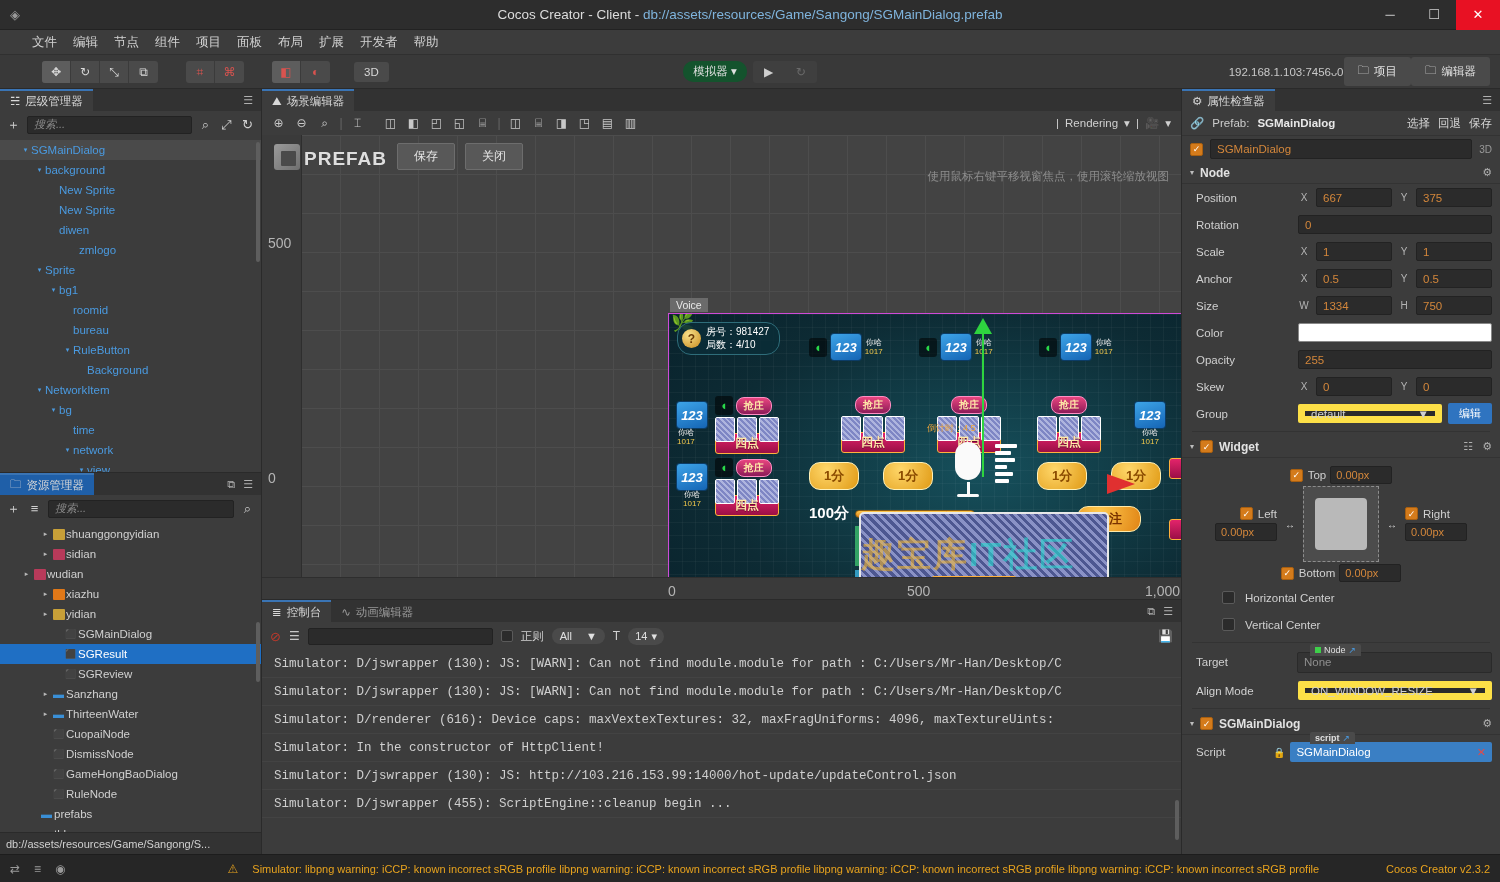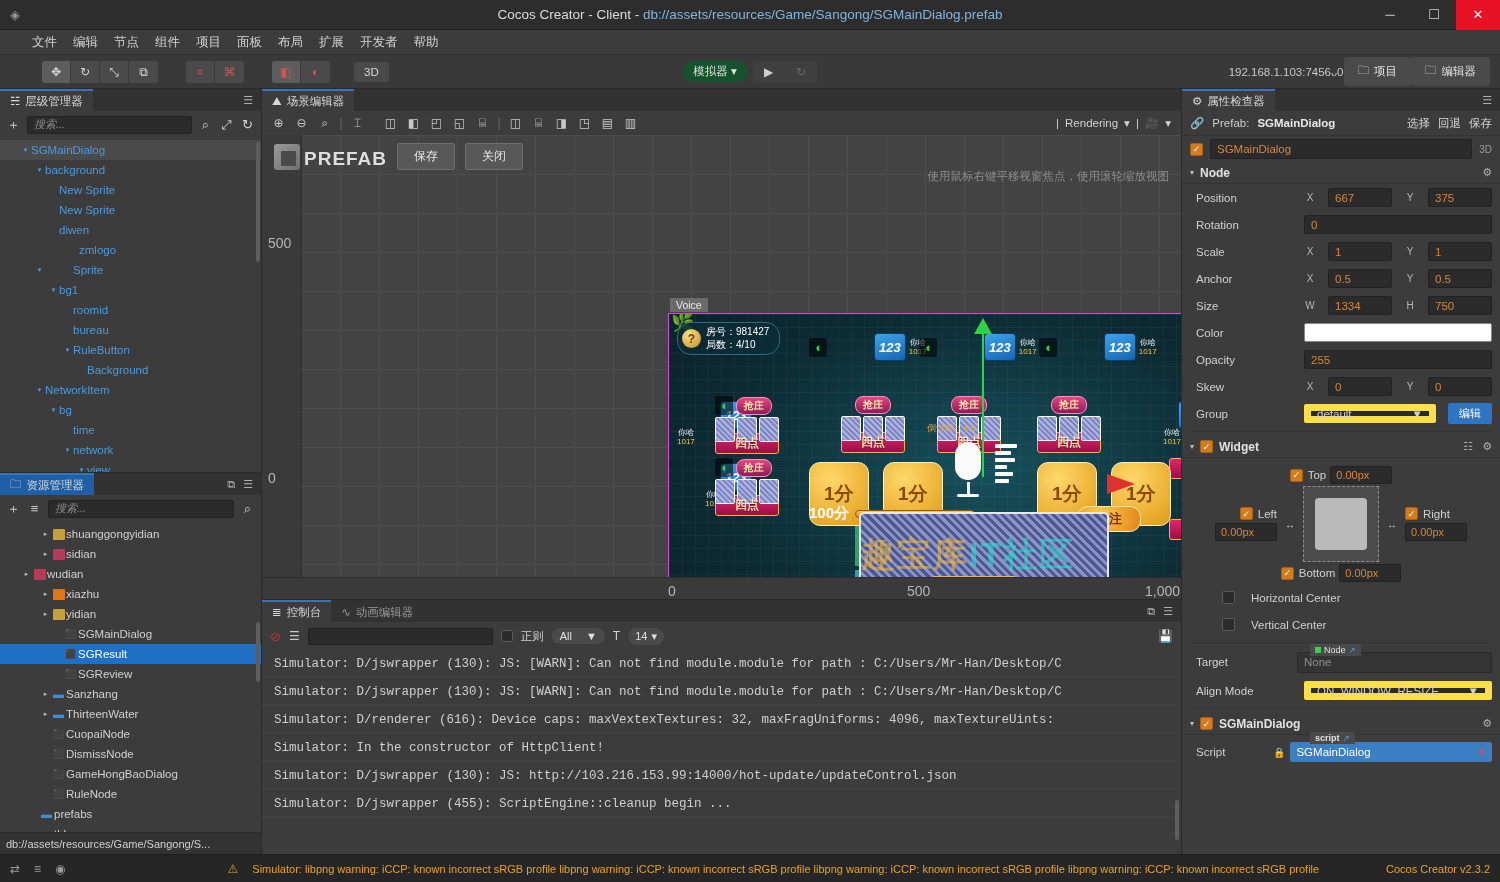--- a/index.html
+++ b/index.html
@@ -136,41 +136,41 @@
   .gc-grid { position: absolute; inset: 0; background-image: linear-gradient(rgba(255,255,255,.035) 1px, transparent 1px), linear-gradient(90deg, rgba(255,255,255,.035) 1px, transparent 1px); background-size: 13px 13px; }
   .roombox {
     position: absolute; left: 8px; top: 8px; display: flex; align-items: center; gap: 5px;
     background: rgba(10,45,55,.85); border: 1px solid #2e6d7a; border-radius: 14px; padding: 3px 10px 3px 4px;
   }
   .qmark { width: 19px; height: 19px; border-radius: 50%; background: radial-gradient(circle at 35% 30%, #f7e08a, #c98b1e); color: #6a3a06; font-size: 12px; font-weight: bold; display: flex; align-items: center; justify-content: center; }
   .roomtxt { font-size: 10px; color: #fff; line-height: 1.25; }
   .avatar {
     width: 30px; height: 26px; border-radius: 3px; background: linear-gradient(160deg,#3da4e8,#1565b5);
     color: #fff; font-size: 13px; font-weight: bold; display: flex; align-items: center; justify-content: center;
-    font-style: italic; box-shadow: 0 0 0 1px #0c3c66; margin-left: 44px;
+    font-style: italic; box-shadow: 0 0 0 1px #0c3c66;
   }
   .nick { font-size: 8px; color: #e8e8e8; text-align: center; line-height: 1.15; }
   .nick .id { color: #f2c94c; }
   .player { position: absolute; display: flex; flex-direction: column; align-items: center; }
   .wifi-ic { color: #29d84a; font-size: 13px; }
   .blkbar { background: rgba(0,0,0,.55); border-radius: 3px; padding: 2px 5px; display: flex; align-items: center; gap: 3px; }
   .qzhuang {
     background: linear-gradient(#e8457f,#8c1b58); border: 1px solid #ff8ec4; border-radius: 8px;
     color: #ffe9a8; font-size: 10px; font-weight: bold; padding: 1px 7px; white-space: nowrap;
   }
   .cards { display: flex; gap: 2px; }
   .card { width: 20px; height: 25px; background: repeating-linear-gradient(45deg,#7e86c4 0 2px,#aeb4de 2px 4px); border: 1px solid #fff; border-radius: 2px; }
   .handlbl {
     background: linear-gradient(#e3246b,#9b0f46); border: 1px solid #ffb13d; border-radius: 3px;
     color: #ffe9a8; font-size: 12px; font-weight: bold; padding: 1px 12px; text-align: center; white-space: nowrap;
     text-shadow: 0 1px 0 #6a0b2f;
   }
   .chip {
     background: radial-gradient(circle at 35% 25%, #ffd76a, #e09a15); border: 1px solid #fff1b8; border-radius: 11px;
-    color: #8a4a00; font-size: 19px; font-weight: bold; padding: 18px 14px; white-space: nowrap;
+    color: #8a4a00; font-size: 13px; font-weight: bold; padding: 4px 14px; white-space: nowrap;
   }
   .betbtn {
     background: radial-gradient(circle at 35% 25%, #ffc94e, #e08415); border: 1px solid #ffe9a8; border-radius: 11px;
     color: #7a3200; font-size: 13px; font-weight: bold; padding: 3px 16px; letter-spacing: 2px;
   }
   .scorebar { position: absolute; left: 140px; top: 190px; display: flex; align-items: center; gap: 6px; }
   .scoretxt { color: #fff; font-size: 15px; font-weight: bold; }
   .slider { width: 120px; height: 8px; border-radius: 4px; background: linear-gradient(#ffc94e,#e08415); border: 1px solid #8a5a10; }
   .mic { position: absolute; left: 282px; top: 128px; width: 34px; height: 62px; }
   .mic-top { width: 26px; height: 38px; border-radius: 13px; background: #fafafa; margin: 0 auto; }
@@ -216,21 +216,21 @@
   .prefab-row .lnk { color: #d8d8d8; }
   .prefab-row .nm { color: #e8e8e8; font-weight: bold; }
   .namerow { height: 26px; display: flex; align-items: center; gap: 7px; padding: 2px 8px; }
   .chk { width: 13px; height: 13px; border-radius: 2px; background: #d47b1b; color: #fff; font-size: 9px; display: flex; align-items: center; justify-content: center; flex: none; border: 1px solid #a85f10; }
   .chk.off { background: #2b2b2b; border-color: #5a5a5a; }
   .namefield { flex: 1; height: 20px; background: #2b2b2b; border: 1px solid #222; border-radius: 2px; color: #d4873b; font-size: 11.5px; padding: 0 6px; display: flex; align-items: center; }
   .badge3d { font-size: 10px; color: #9a9a9a; }
   .sechead { height: 22px; display: flex; align-items: center; gap: 6px; padding: 0 8px; font-size: 12px; color: #e2e2e2; font-weight: bold; border-bottom: 1px solid #333; }
   .sechead .caret { font-size: 8px; color: #bdbdbd; }
   .sechead .tools { margin-left: auto; display: flex; gap: 9px; color: #b0b0b0; font-weight: normal; font-size: 11px; }
-  .prow { height: 27px; display: flex; align-items: center; padding: 0 8px 0 14px; gap: 12px; }
+  .prow { height: 27px; display: flex; align-items: center; padding: 0 8px 0 14px; gap: 6px; }
   .plabel { width: 96px; font-size: 11.5px; color: #d0d0d0; flex: none; }
   .axis { width: 12px; font-size: 10px; color: #b4b4b4; flex: none; text-align: center; }
   .field { flex: 1; height: 19px; background: #2b2b2b; border: 1px solid #222; border-radius: 2px; color: #d4873b; font-size: 11.5px; padding: 0 6px; display: flex; align-items: center; min-width: 0; }
   .field.white { background: #fff; border-color: #888; }
   .dropdown { flex: 1; height: 19px; background: #2b2b2b; border: 7px solid #fde047; border-radius: 2px; color: #d0d0d0; font-size: 11.5px; padding: 0 6px; display: flex; align-items: center; justify-content: space-between; }
   .bluebtn { background: #2f74c0; border-radius: 2px; color: #fff; font-size: 11px; padding: 3px 11px; flex: none; }
   .lchk { display: flex; align-items: center; gap: 5px; font-size: 11.5px; color: #d0d0d0; }
   .smallfield { width: 62px; height: 18px; background: #2b2b2b; border: 1px solid #222; border-radius: 2px; color: #d4873b; font-size: 11px; display: flex; align-items: center; padding: 0 5px; }
   .wbox { width: 76px; height: 76px; border: 1px dashed #8d8d8d; background: #4c4c4c; position: relative; }
   .wbox:after { content: ""; position: absolute; inset: 11px; background: #b9b9b9; border-radius: 4px; }
@@ -363,21 +363,21 @@
               <span>New Sprite</span>
             </div>
             <div class="trow" style="padding-left: 48px;">
               <span class="tri none">▾</span>
               <span>diwen</span>
             </div>
             <div class="trow" style="padding-left: 68px;">
               <span class="tri none">▾</span>
               <span>zmlogo</span>
             </div>
-            <div class="trow" style="padding-left: 34px; gap: 28px;">
+            <div class="trow" style="padding-left: 34px;">
               <span class="tri">▾</span>
               <span>Sprite</span>
             </div>
             <div class="trow" style="padding-left: 48px;">
               <span class="tri">▾</span>
               <span>bg1</span>
             </div>
             <div class="trow" style="padding-left: 62px;">
               <span class="tri none">▾</span>
               <span>roomid</span>

